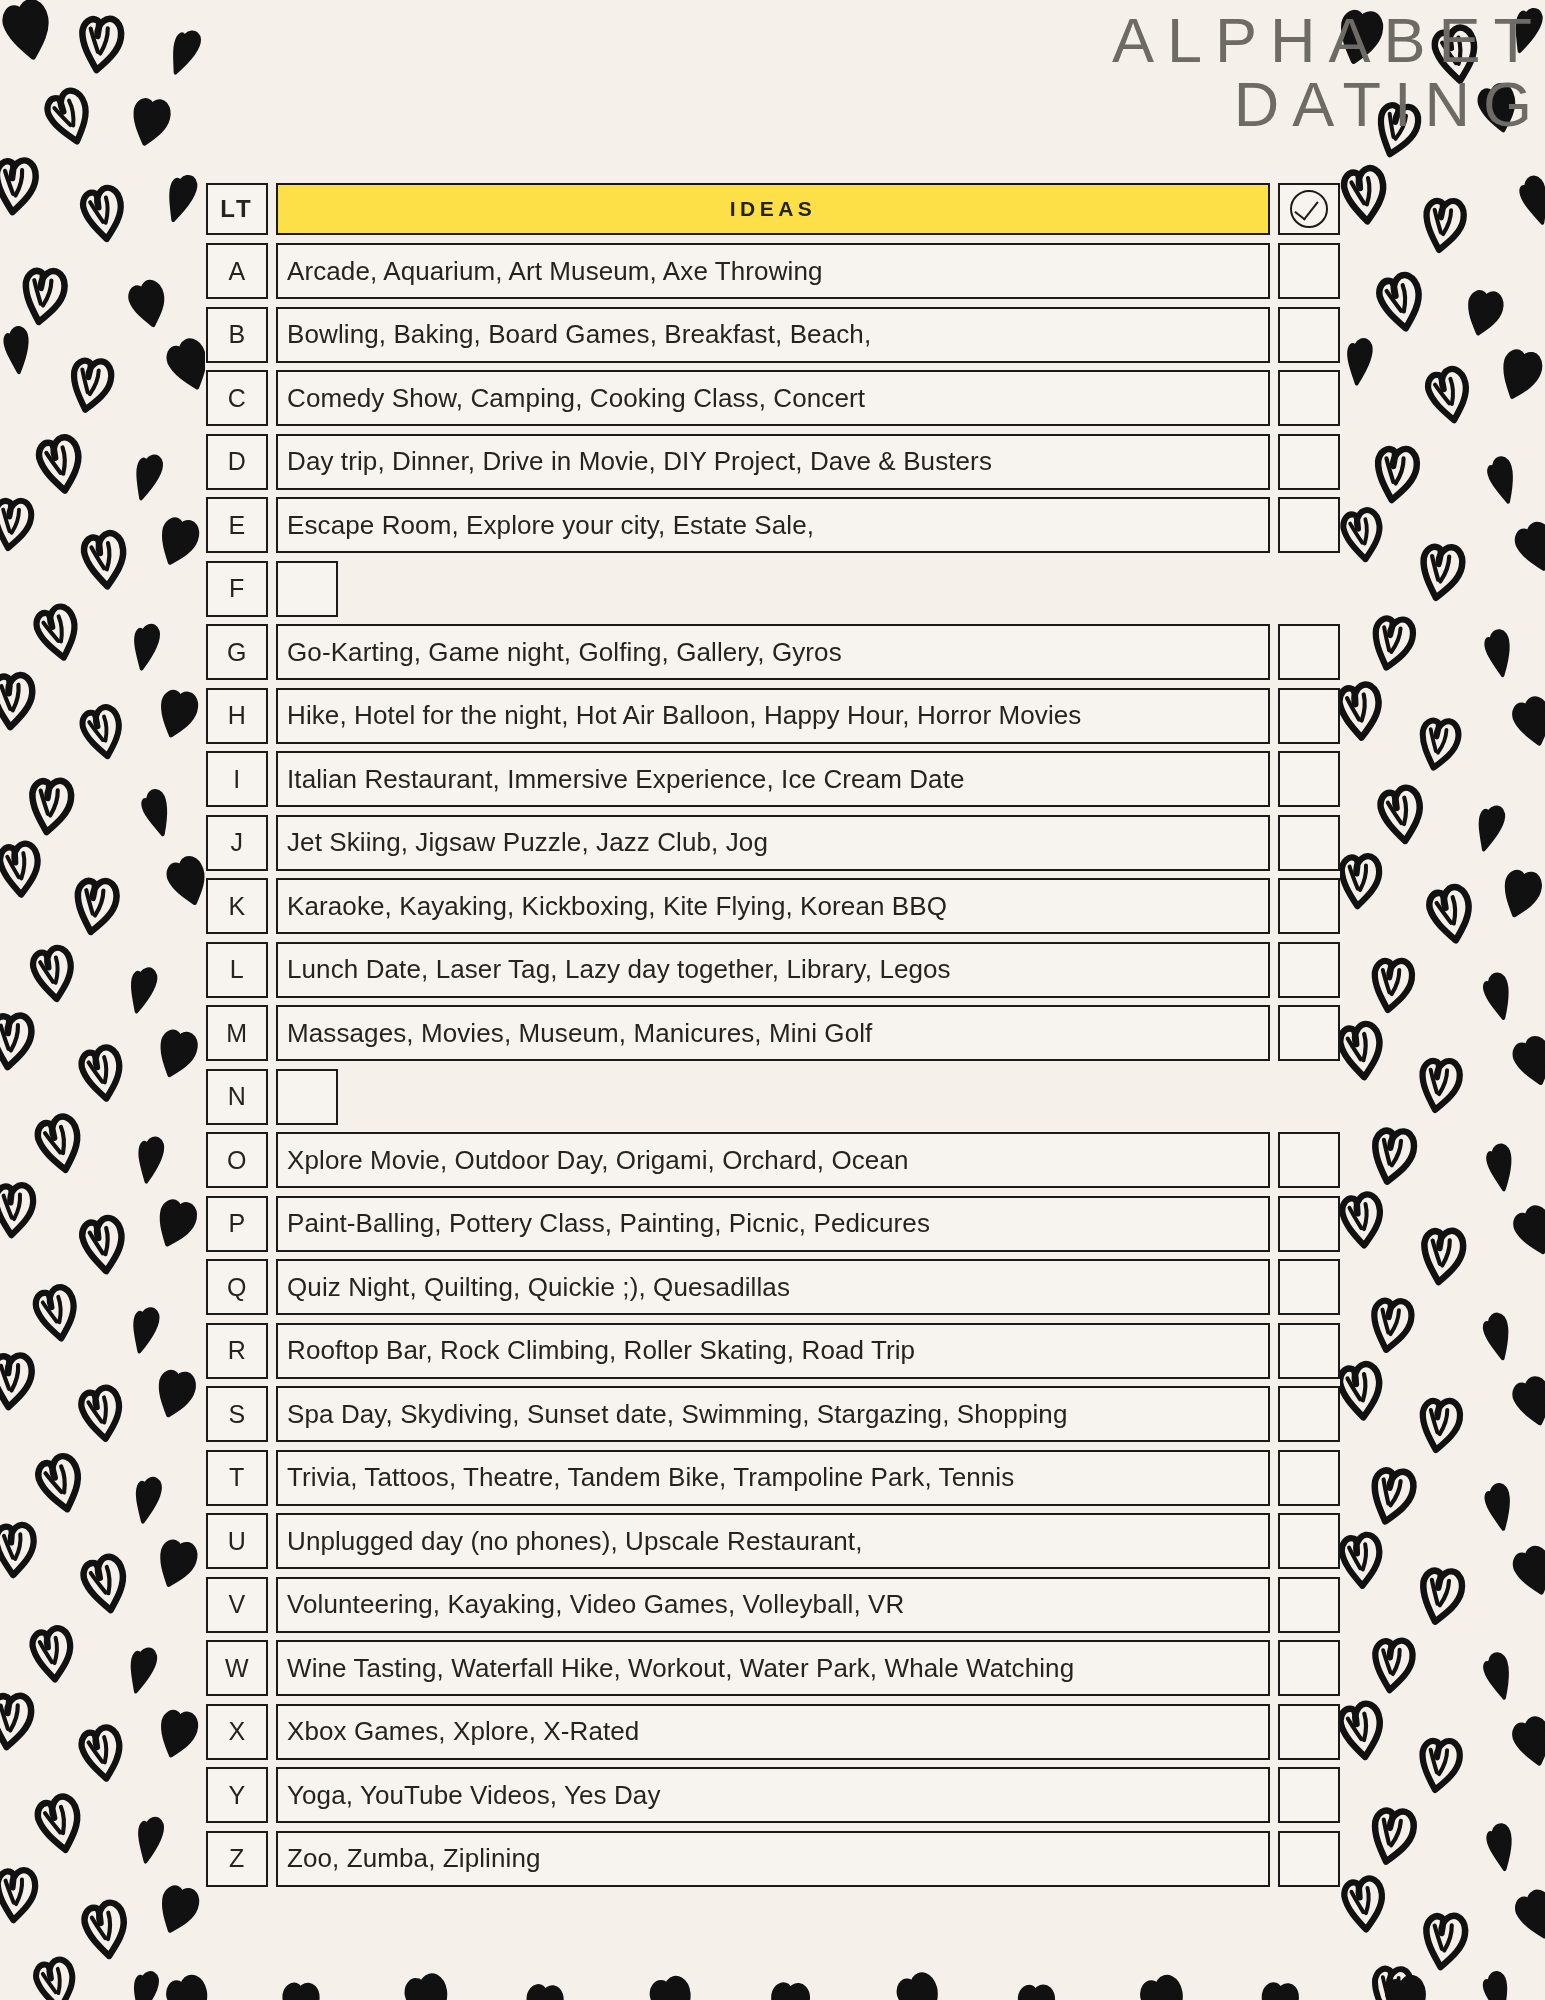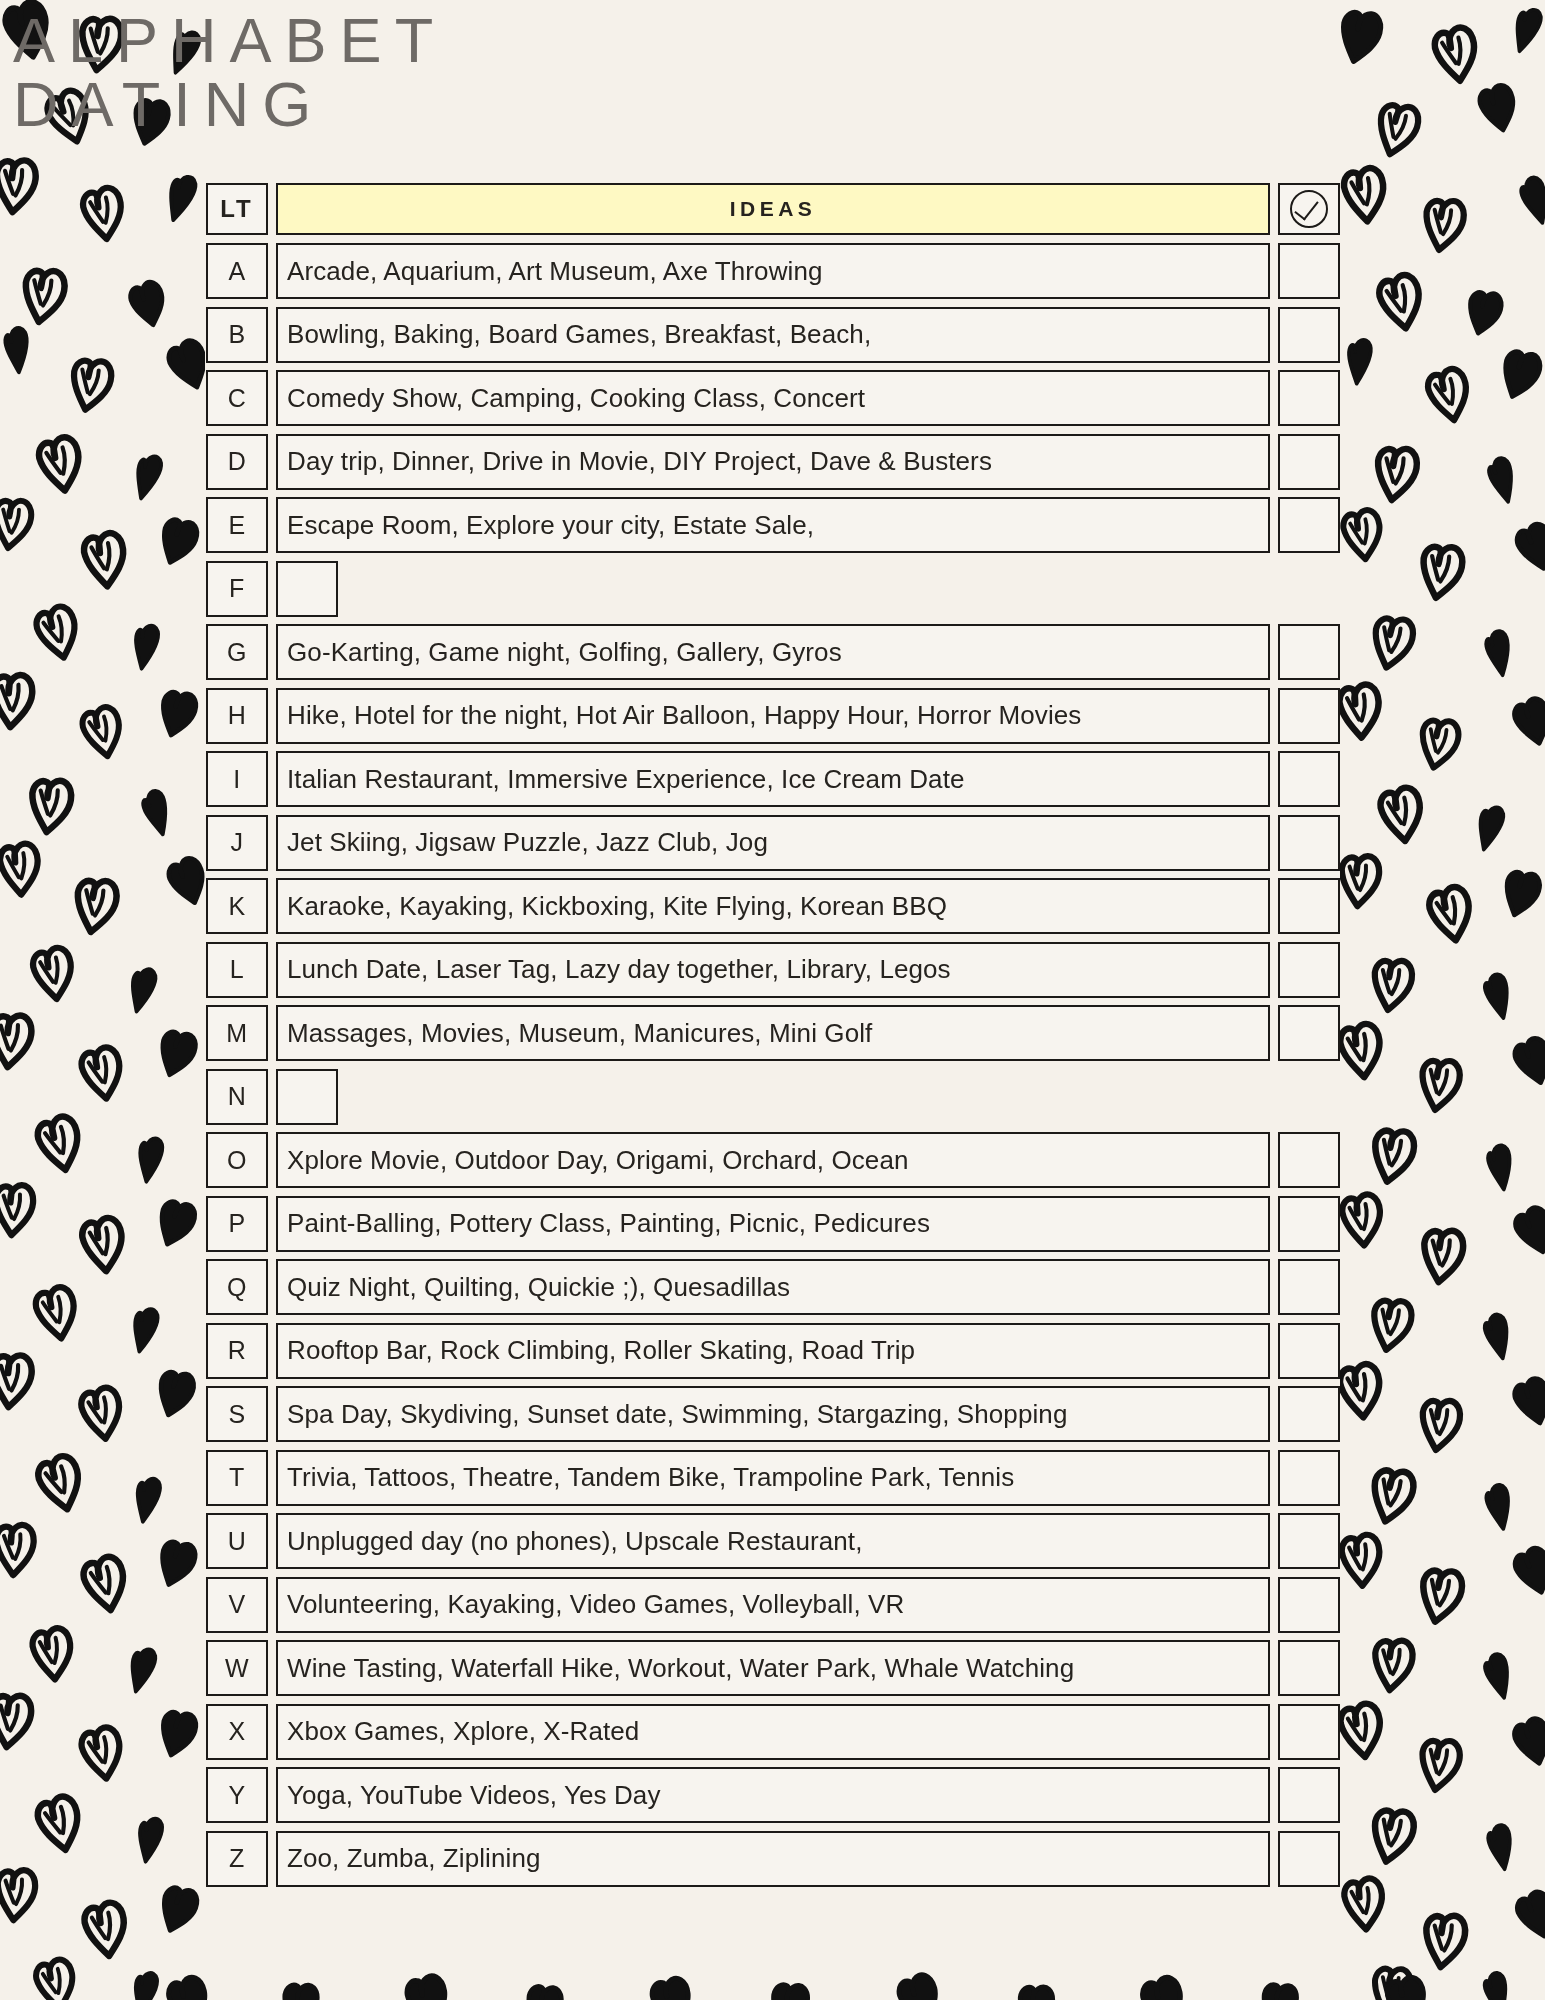--- a/index.html
+++ b/index.html
@@ -35,23 +35,23 @@
     bottom: 0;
     height: 40px;
     overflow: hidden;
     pointer-events: none;
   }
 
   
   .title {
     position: absolute;
     top: 8px;
-    left: 0;
+    left: 16px;
     right: 0;
-    text-align: left;
+    text-align: right;
     z-index: 3;
   }
   .title-line {
     font-family: "Liberation Sans", sans-serif;
     font-weight: 300;
     font-size: 63px;
     letter-spacing: 13px;
     color: #6e6a66;
     line-height: 1.02;
     text-indent: 13px;
@@ -110,21 +110,21 @@
   }
 
   
   .row-header { height: 52px; margin-bottom: 8px; }
   .row-header .cell-letter {
     font-weight: 700;
     font-size: 24px;
     letter-spacing: 3px;
   }
   .row-header .cell-idea {
-    background: #fef9c3;
+    background: #fde047;
     justify-content: center;
     font-weight: 700;
     font-size: 21px;
     letter-spacing: 4.5px;
     padding-left: 0;
   }
   .row-header .cell-check {
     font-size: 25px;
   }
   .check-glyph {

